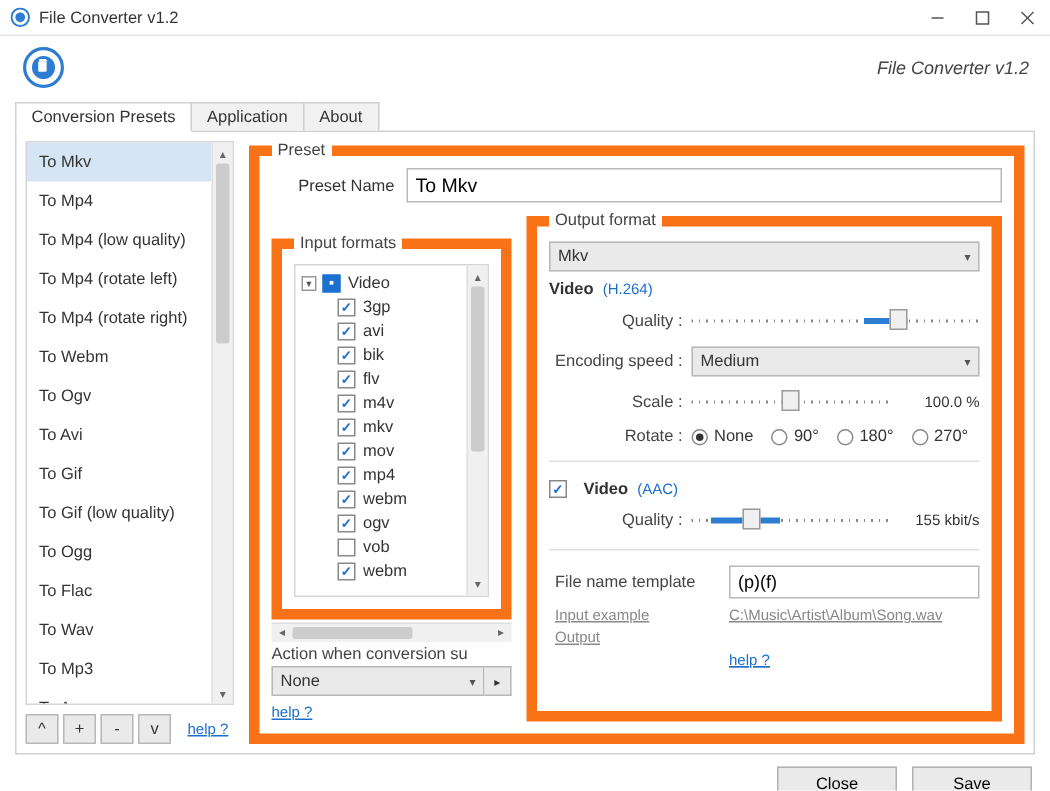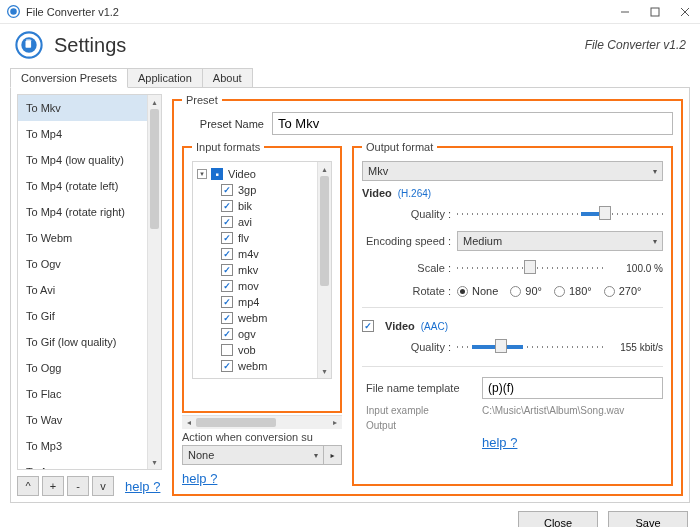--- a/index.html
+++ b/index.html
@@ -20,23 +20,23 @@
   .left-col { width: 145px; display: flex; flex-direction: column; }
   .preset-list-wrap { flex:1; border: 1px solid #d6d6d6; position: relative; overflow: hidden; }
   .preset-list { overflow-y: hidden; height: 100%; width: calc(100% - 14px); }
   .preset-item { padding: 7px 8px; font-size: 11px; cursor: pointer;}
   .preset-item.selected { background: #d6e5f3; }
   .scrollbar-v { position: absolute; right:0; top:0; bottom:0; width:14px; background:#f0f0f0; border-left:1px solid #e0e0e0;}
   .scrollbar-v .arrow { height:14px; display:flex; align-items:center; justify-content:center; font-size:8px; color:#666;}
   .scrollbar-v .thumb { position:absolute; left:2px; right:2px; top:14px; height:120px; background:#ccc; border-radius:2px;}
   .left-btns { display:flex; gap:3px; margin-top:6px; align-items:center;}
   .sq-btn { width:22px; height:20px; border:1px solid #b8b8b8; background:#eaeaea; font-size:11px; display:flex; align-items:center; justify-content:center; cursor:pointer;}
-  .help-link { color:#1a6fcf; text-decoration:underline; font-size:13px; cursor:pointer; margin-left:8px;}
+  .help-link { color:#1a6fcf; text-decoration:underline; font-size:10px; cursor:pointer; margin-left:8px;}
   .right-col { flex: 1; margin-left: 10px; position:relative;}
-  fieldset { border: 2px solid #f97316; padding: 6px 8px 8px 8px; margin:0; }
+  fieldset { border: 7px solid #f97316; padding: 6px 8px 8px 8px; margin:0; }
   legend { font-size:11px; color:#444; padding:0 4px; }
   .preset-fs { height: 100%; display:flex; flex-direction:column; }
   .row { display:flex; align-items:center; margin-bottom:6px; }
   .row-label { width:90px; text-align:right; font-size:11px; padding-right:8px; color:#333;}
   .text-input { border:1px solid #b8b8b8; padding:3px 5px; font-size:12px; background:#fff; }
   .name-input { flex:1; font-size:13px;}
   .two-cols { display:flex; gap:10px; flex:1; min-height:0; }
   .input-formats-fs { width:160px; display:flex; flex-direction:column; height: 272px;}
   .formats-box { flex:1; border:1px solid #d6d6d6; position:relative; overflow:hidden; padding:4px 0 4px 4px; margin-top:2px; height: 230px;}
   .tree-root { display:flex; align-items:center; padding:2px 0;}
@@ -57,21 +57,21 @@
   .slider-fill { position:absolute; height:4px; top:-1px; background:#2d7dd2; }
   .slider-thumb { position:absolute; width:12px; height:14px; background:#f0f0f0; border:1px solid #999; top:-7px; transform:translateX(-50%); cursor:pointer;}
   .slider-value { width:60px; text-align:right; font-size:10px; padding-left:6px;}
   .radio-group { display:flex; gap:12px; align-items:center; flex:1;}
   .radio { width:11px; height:11px; border:1px solid #888; border-radius:50%; display:inline-flex; align-items:center; justify-content:center;}
   .radio.on::after { content:""; width:5px; height:5px; border-radius:50%; background:#333;}
   .radio-wrap { display:flex; align-items:center; gap:4px; font-size:11px; cursor:pointer;}
   .sep { border-top:1px solid #e0e0e0; margin:6px 0;}
   .tmpl-row { display:flex; align-items:center; margin:4px 0 4px 0;}
   .tmpl-label { width:120px; font-size:11px; color:#444; text-align:left; padding-right:6px; padding-left:4px;}
-  .ex-row { display:flex; font-size:10px; color:#888; margin:2px 0;}
+  .ex-row { display:flex; font-size:10px; color:#888; margin:2px 0;text-decoration:underline;}
   .ex-row .k { width:120px; text-align:left; padding-left:4px;}
   .actions-label { font-size:11px; margin-top:2px; color:#444;}
   .actions-select-row { display:flex; margin-top:2px; gap:0;}
   .actions-arrow { width:18px; border:1px solid #b8b8b8; border-left:none; background:#eaeaea; display:flex; align-items:center; justify-content:center; font-size:8px; cursor:pointer;}
   .scroll-h { height:14px; background:#f0f0f0; border-top:1px solid #e0e0e0; display:flex; margin:2px 0 0 0;}
   .scroll-h .arrow { width:14px; display:flex; align-items:center; justify-content:center; font-size:8px; color:#666;}
   .scroll-h .track { flex:1; position:relative;}
   .scroll-h .thumb { position:absolute; top:2px; bottom:2px; left:0; width:80px; background:#ccc; border-radius:2px;}
   .if-help { margin-top:6px;}
   .recommended { font-size:10px; color:#2d7dd2; margin-left:100px; margin-top:-2px;}
@@ -112,21 +112,20 @@
 
 <div class="header">
   <span class="logo">
     <svg width="28" height="28" viewBox="0 0 40 40">
         <circle cx="20" cy="20" r="18" fill="none" stroke="#2d7dd2" stroke-width="3"></circle>
         <circle cx="20" cy="20" r="11" fill="#2d7dd2"></circle>
         <rect x="15" y="14" width="8" height="10" rx="1" fill="#fff"></rect>
         <path d="M16 14 v-2 h6 l2 2" fill="#fff"></path>
       </svg>
   </span>
-  <h1>Settings</h1>
   <span class="tb-spacer"></span>
   <span class="header-right">File Converter v1.2</span>
 </div>
 
 <div class="tabs">
   <div class="tab active">Conversion Presets</div>
   <div class="tab">Application</div>
   <div class="tab">About</div>
 </div>
 
@@ -168,41 +167,41 @@
   <div class="right-col">
     <fieldset class="preset-fs">
       <legend>Preset</legend>
       <div class="row">
         <div class="row-label">Preset Name</div>
         <input class="text-input name-input" value="To Mkv" style="">
       </div>
 
       <div class="two-cols">
 
-        <div style="width:160px; display:flex; flex-direction:column;">
+        <div style="width:160px; display:flex; flex-direction:column;margin-top:15px;">
           <fieldset class="input-formats-fs">
             <legend>Input formats</legend>
             <div class="formats-box">
               <div class="tree-root">
                 <span class="tree-toggle">▾</span>
                 <span class="cb mixed"></span>
                 <span>Video</span>
               </div>
               <div id="formats-list">
                   <div class="tree-item">
                     <span class="cb checked"></span>
                     <span>3gp</span>
                   </div>
                   <div class="tree-item">
                     <span class="cb checked"></span>
+                    <span>avi</span>
+                  </div>
+                  <div class="tree-item">
+                    <span class="cb checked"></span>
                     <span>bik</span>
-                  </div>
-                  <div class="tree-item">
-                    <span class="cb checked"></span>
-                    <span>avi</span>
                   </div>
                   <div class="tree-item">
                     <span class="cb checked"></span>
                     <span>flv</span>
                   </div>
                   <div class="tree-item">
                     <span class="cb checked"></span>
                     <span>m4v</span>
                   </div>
                   <div class="tree-item">

